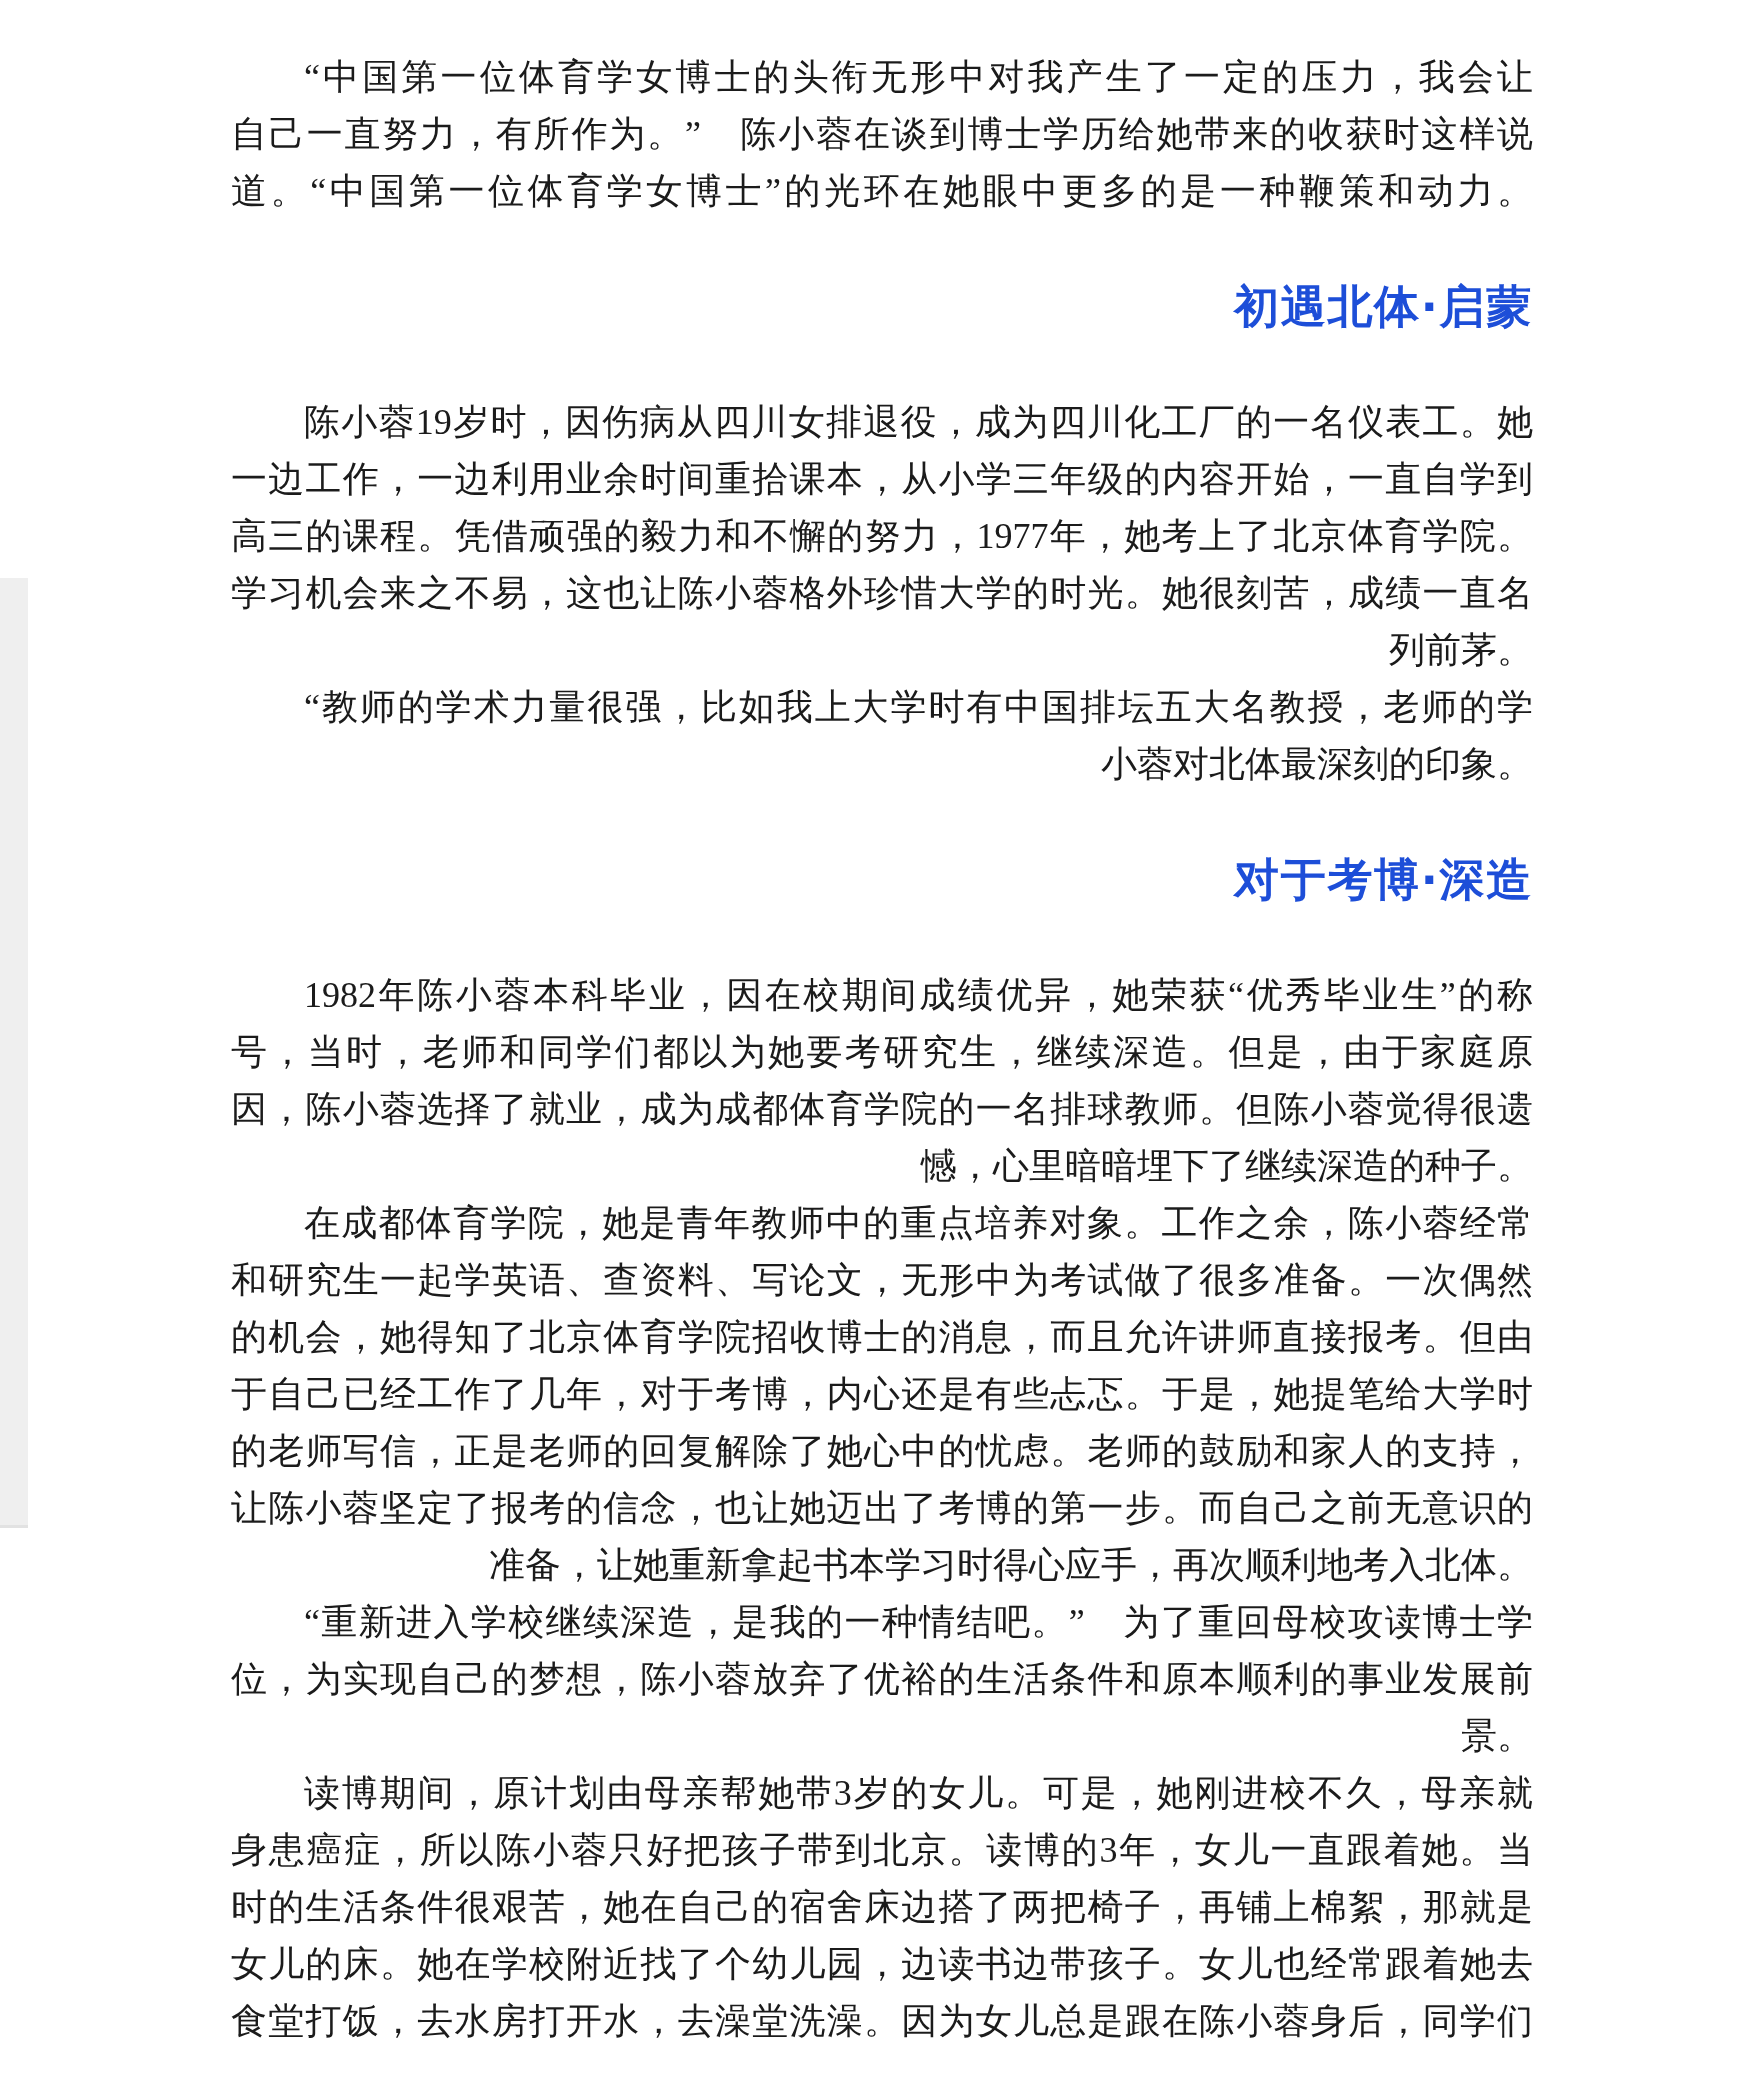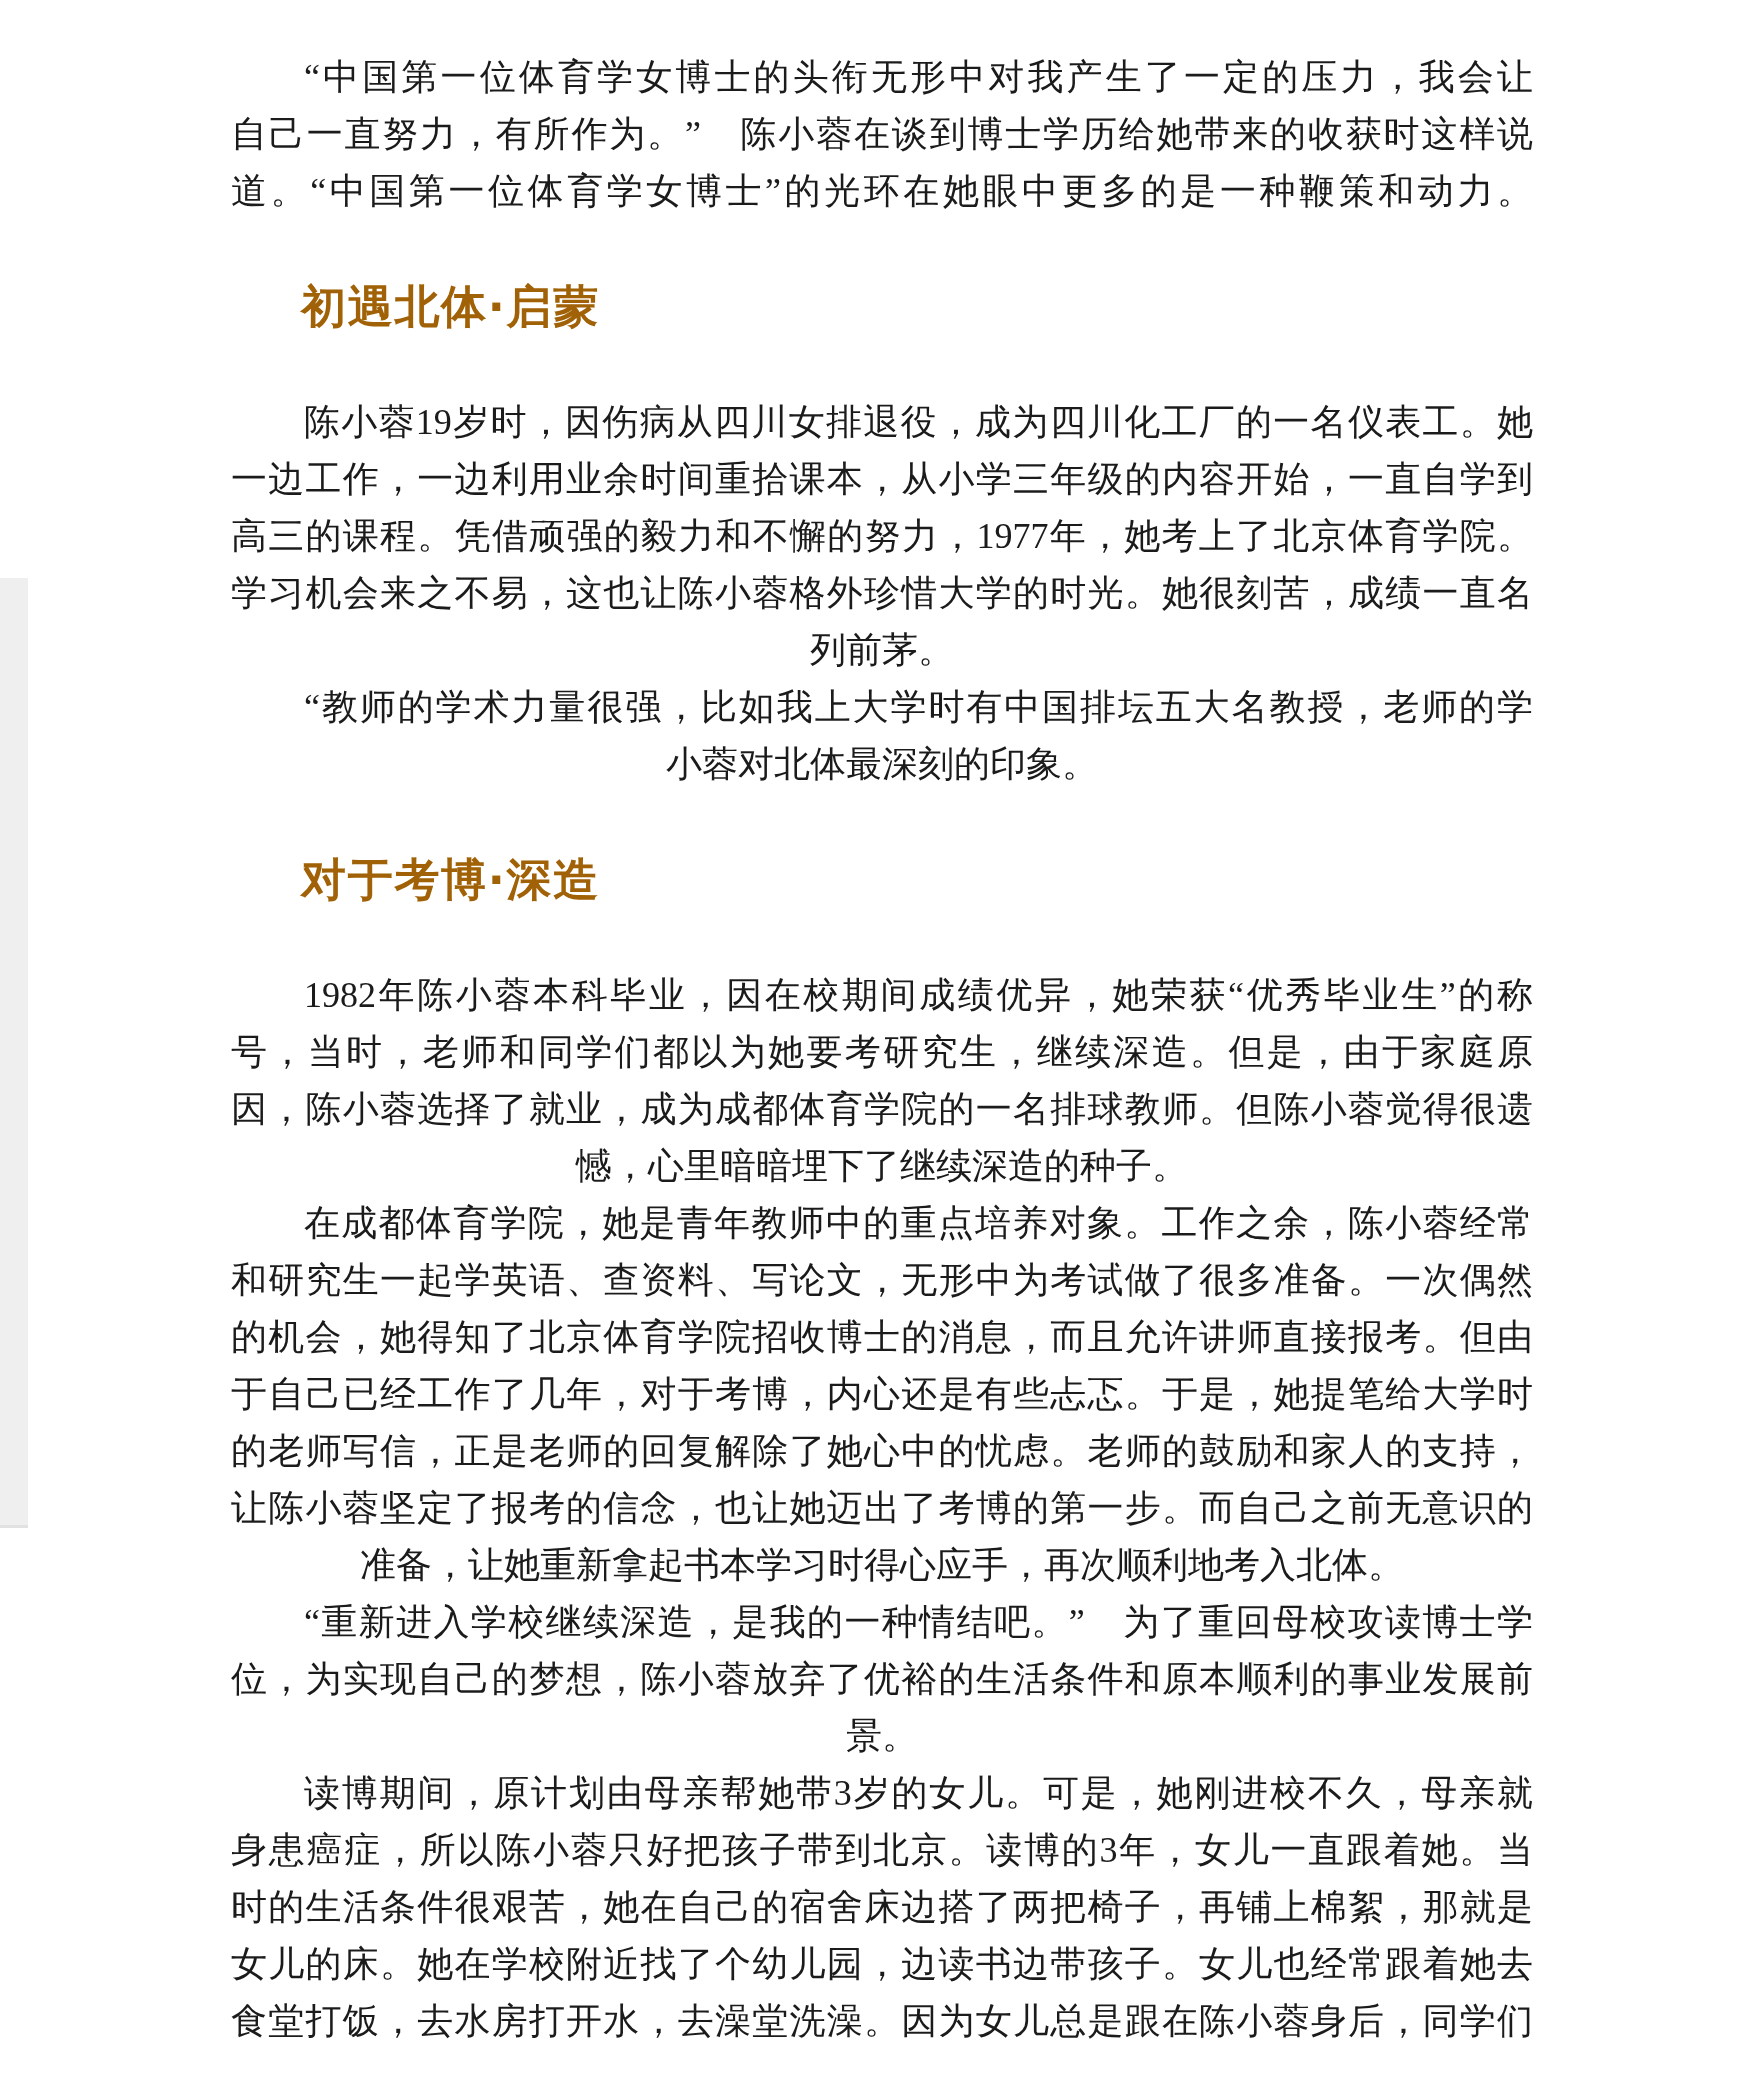--- a/index.html
+++ b/index.html
@@ -37,34 +37,35 @@
   }
   .text-line {
     font-size: 36px;
     line-height: 57px;
     text-align: justify;
     text-align-last: justify;
     text-justify: inter-character;
     white-space: normal;
   }
   .text-line.lastline {
-    text-align: center;
+    text-align: right;
     text-align-last: auto;
   }
   .text-line.indent {
     text-indent: 73px;
   }
   .section-heading {
     font-family: "DejaVu Sans", "Liberation Sans", sans-serif;
     font-weight: bold;
     font-size: 45px;
     line-height: 46px;
     letter-spacing: 1.7px;
-    color: #a16207;
+    color: #1d4ed8;
     margin: 64px 0 64px 70px;
+    text-align: right;
   }
 </style>
 </head>
 <body>
 
 <div class="page-edge-strip"></div>
 
 <div class="content" id="article">
     <div class="paragraph">
       <div class="text-line indent">“中国第一位体育学女博士的头衔无形中对我产生了一定的压力，我会让</div>

